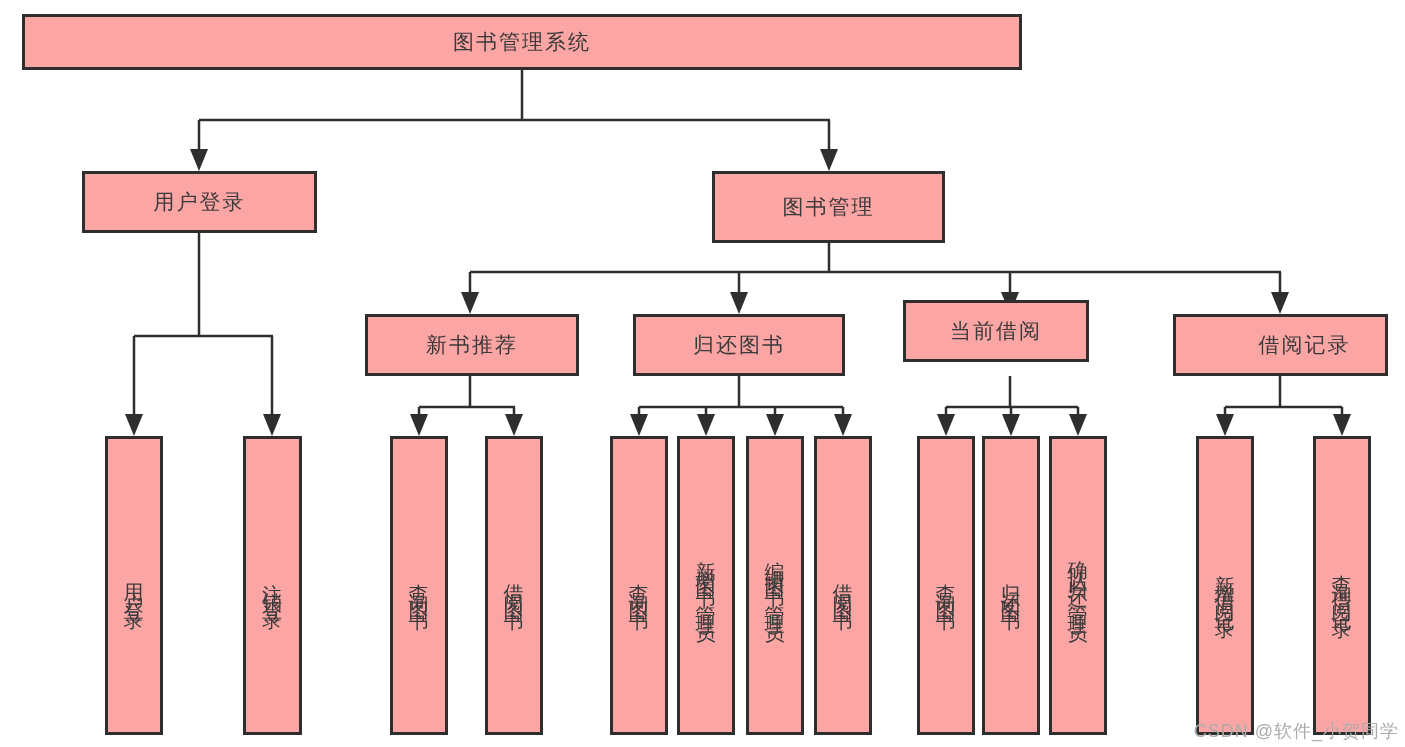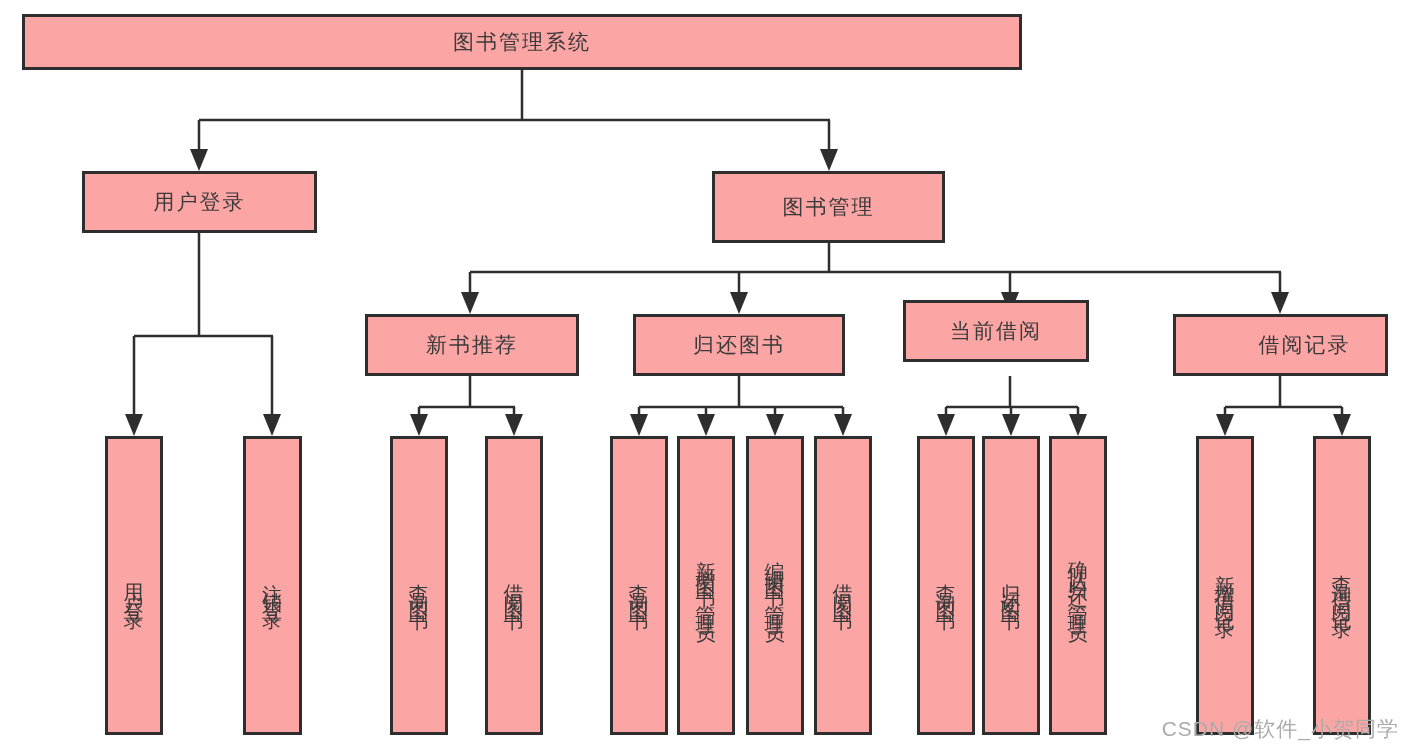--- a/index.html
+++ b/index.html
@@ -32,21 +32,21 @@
     writing-mode: vertical-rl;
     text-orientation: mixed;
     font-size: 20px;
     letter-spacing: 9px;
     line-height: 1;
   }
   .watermark {
     position: absolute;
     right: 6px;
     bottom: 4px;
-    font-size: 21px;
+    font-size: 18px;
     color: #ababab;
     letter-spacing: 1px;
     white-space: nowrap;
   }
 </style>
 </head>
 <body>
 
 <div id="canvas">
 

